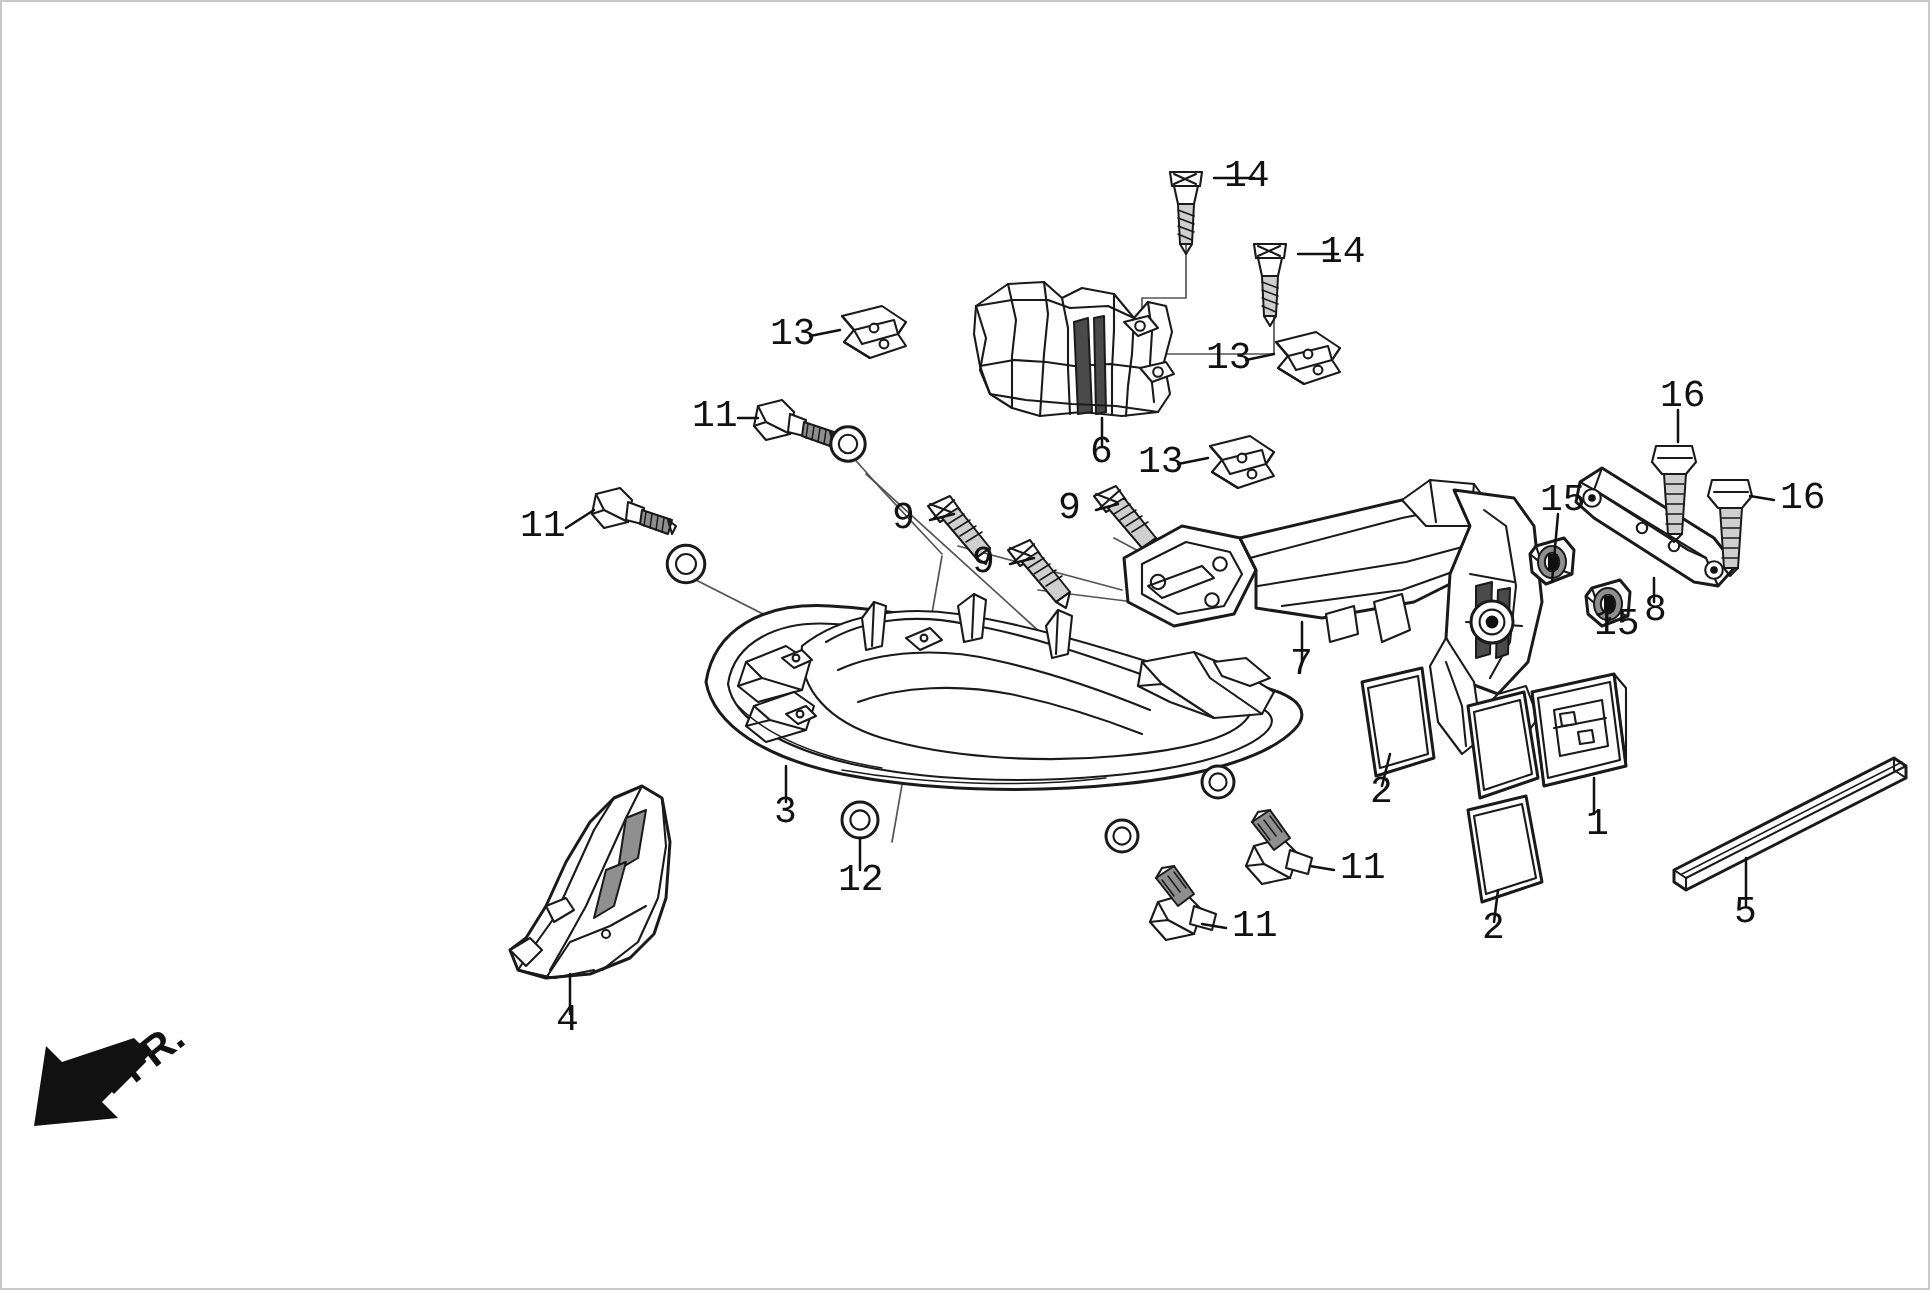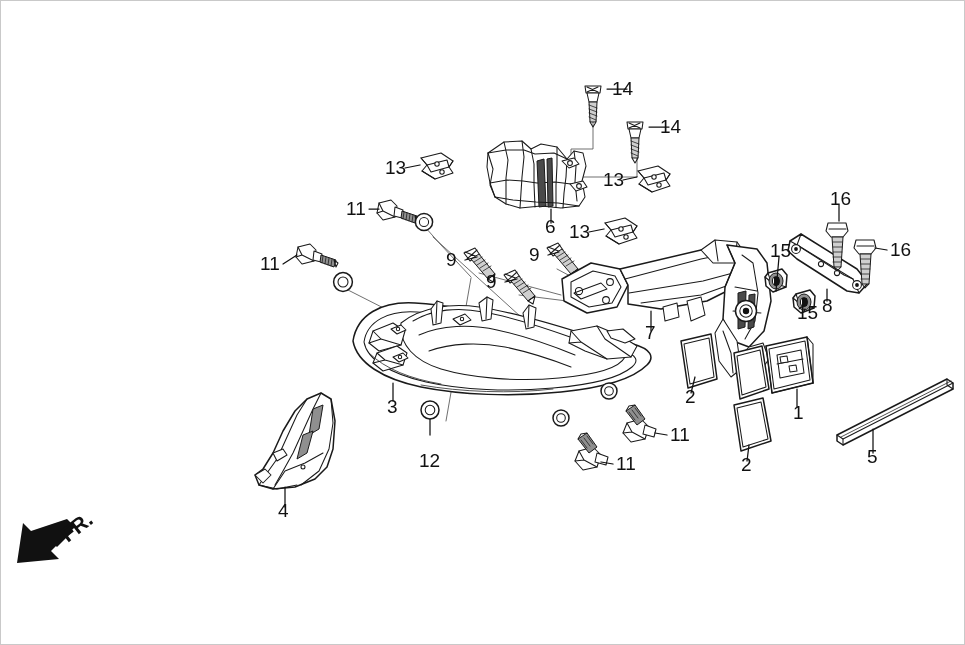--- a/index.html
+++ b/index.html
@@ -19,21 +19,21 @@
   .ln-fth{fill:#ffffff;stroke:#1a1a1a;stroke-width:1.5;stroke-linejoin:round;stroke-linecap:round;}
   .hair{fill:none;stroke:#1a1a1a;stroke-width:0.75;stroke-linejoin:round;stroke-linecap:round;}
   .lead{fill:none;stroke:#111;stroke-width:1.25;stroke-linecap:round;}
   .leadthin{fill:none;stroke:#555;stroke-width:0.85;stroke-linecap:round;}
   .shade{fill:#8f8f8f;stroke:#1a1a1a;stroke-width:1.0;stroke-linejoin:round;}
   .shade-d{fill:#4a4a4a;stroke:#1a1a1a;stroke-width:1.0;stroke-linejoin:round;}
   .shade-l{fill:#cfcfcf;stroke:#1a1a1a;stroke-width:1.0;stroke-linejoin:round;}
   .blk{fill:#111;stroke:none;}
   .num{
     position:absolute;
-    font-family:Liberation Sans, sans-serif;
+    font-family:Liberation Mono, monospace;
     font-size:19px;
     color:#111;
     line-height:1;
     white-space:nowrap;
     user-select:none;
   }
   .frlabel{
     position:absolute;
     font-family:"Liberation Sans","DejaVu Sans",sans-serif;
     font-size:21px;
@@ -446,21 +446,21 @@
   <div class="num" style="left:544px;top:216px;">6</div>
   <div class="num" style="left:644px;top:322px;">7</div>
   <div class="num" style="left:821px;top:295px;">8</div>
   <div class="num" style="left:445px;top:249px;">9</div>
   <div class="num" style="left:485px;top:271px;">9</div>
   <div class="num" style="left:528px;top:244px;">9</div>
   <div class="num" style="left:345px;top:198px;">11</div>
   <div class="num" style="left:259px;top:253px;">11</div>
   <div class="num" style="left:669px;top:424px;">11</div>
   <div class="num" style="left:615px;top:453px;">11</div>
-  <div class="num" style="left:418px;top:450px;">12</div>
+  <div class="num" style="left:418px;top:430px;">12</div>
   <div class="num" style="left:384px;top:157px;">13</div>
   <div class="num" style="left:602px;top:169px;">13</div>
   <div class="num" style="left:568px;top:221px;">13</div>
   <div class="num" style="left:611px;top:78px;">14</div>
   <div class="num" style="left:659px;top:116px;">14</div>
   <div class="num" style="left:769px;top:240px;">15</div>
   <div class="num" style="left:796px;top:302px;">15</div>
   <div class="num" style="left:829px;top:188px;">16</div>
   <div class="num" style="left:889px;top:239px;">16</div>
 

